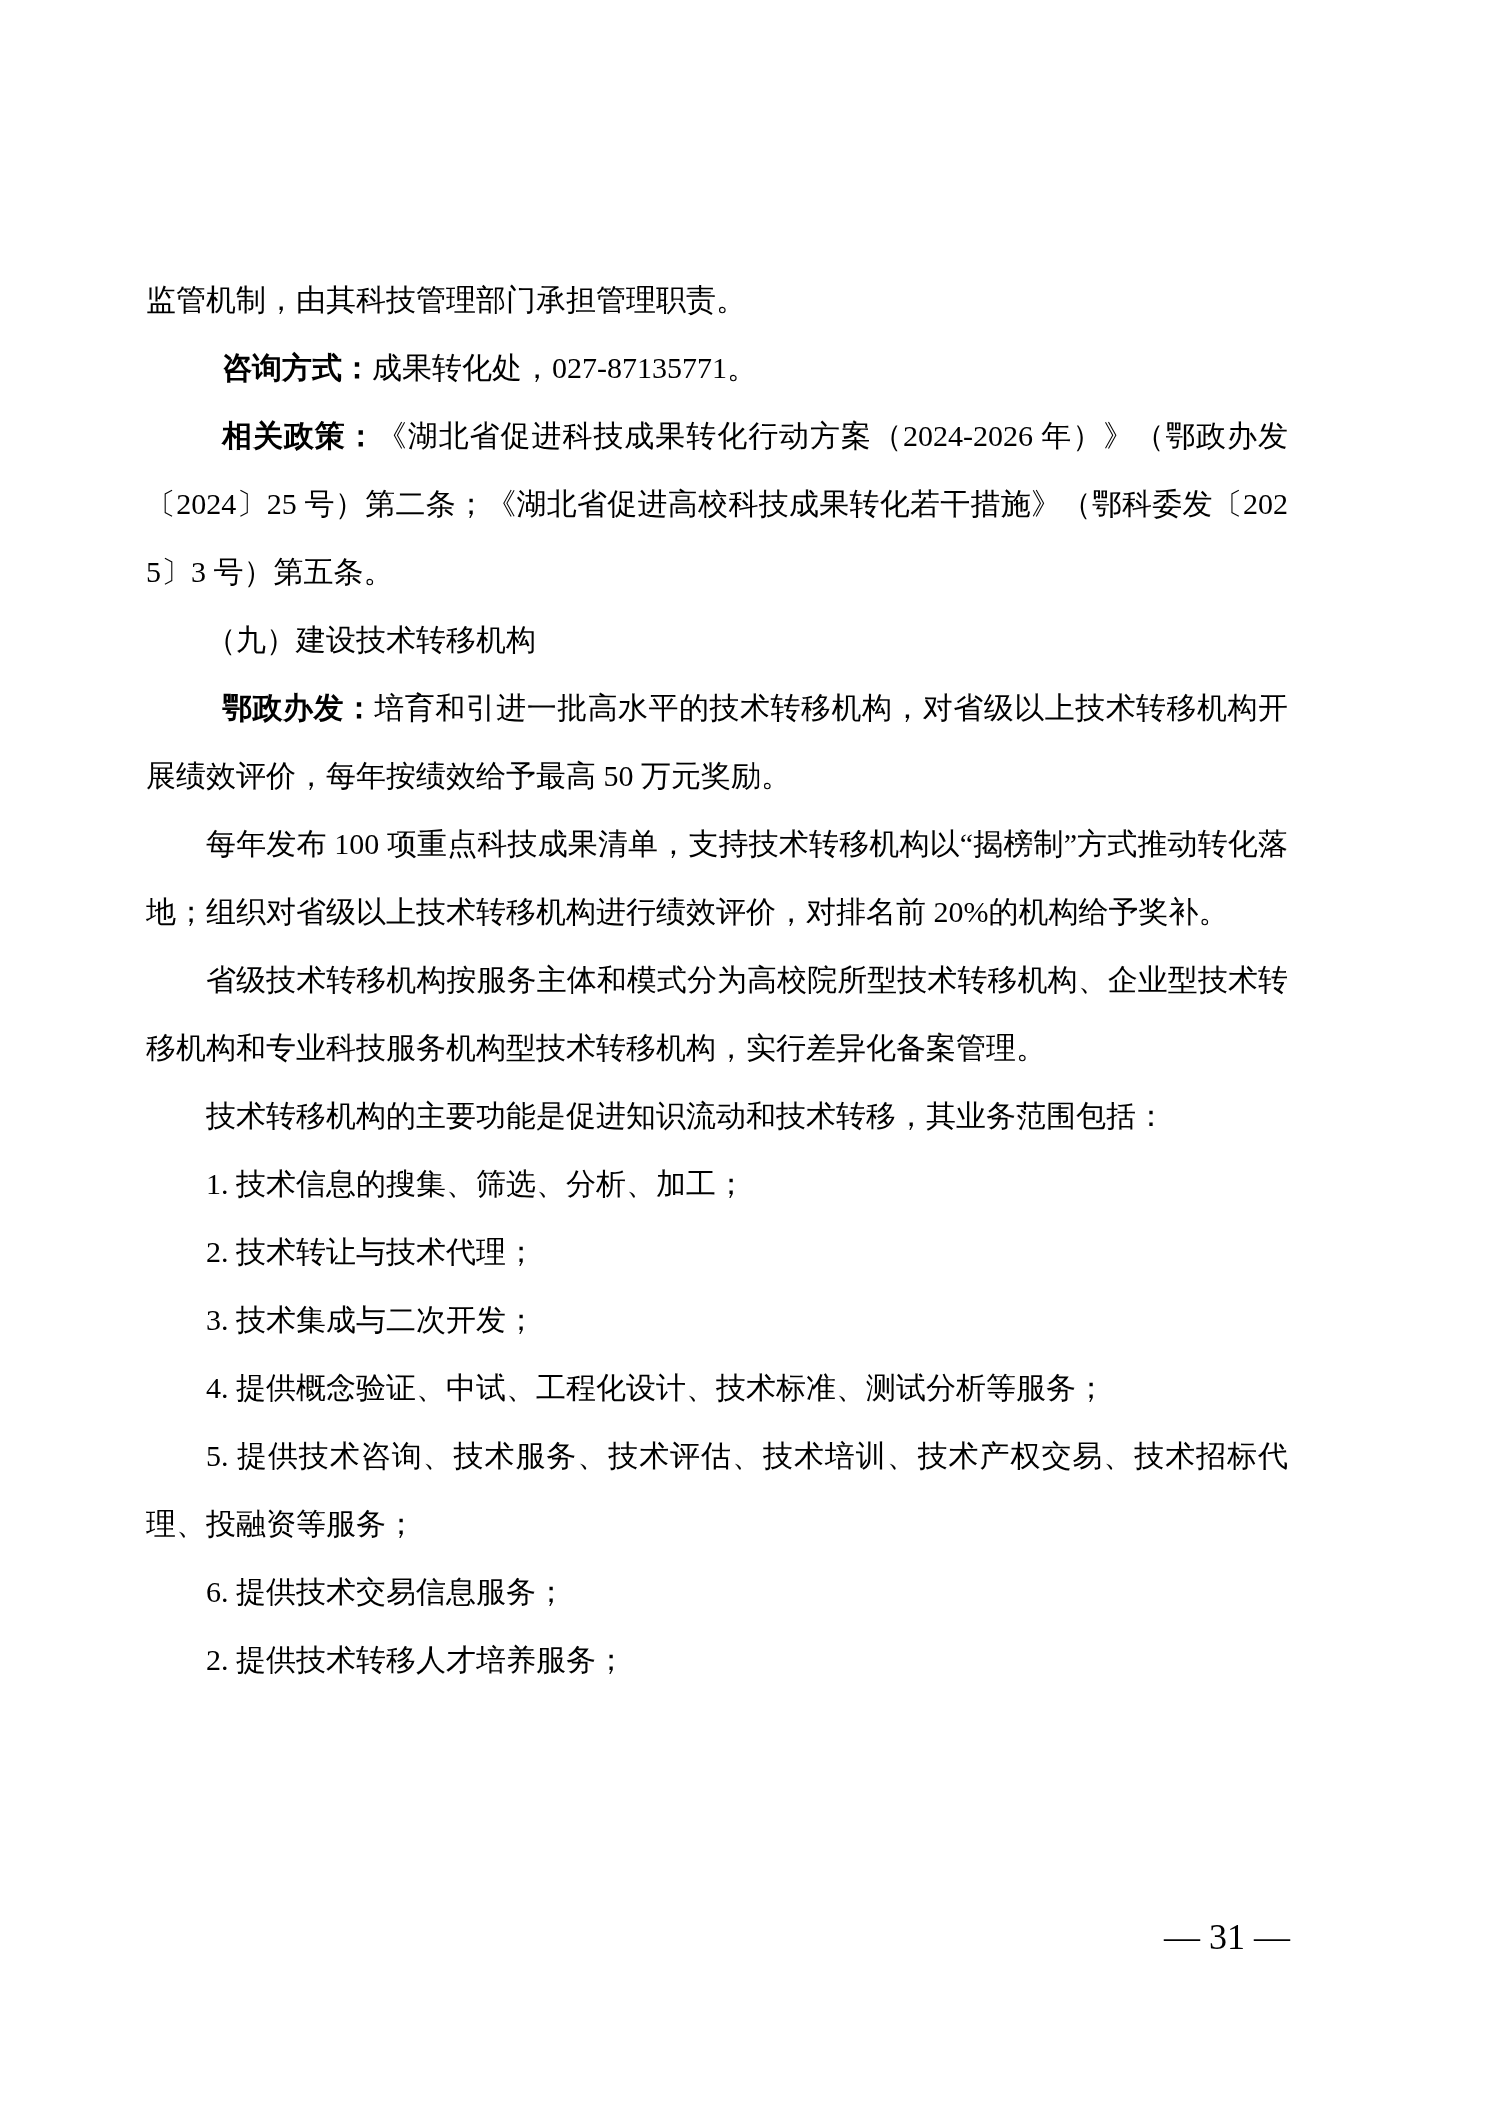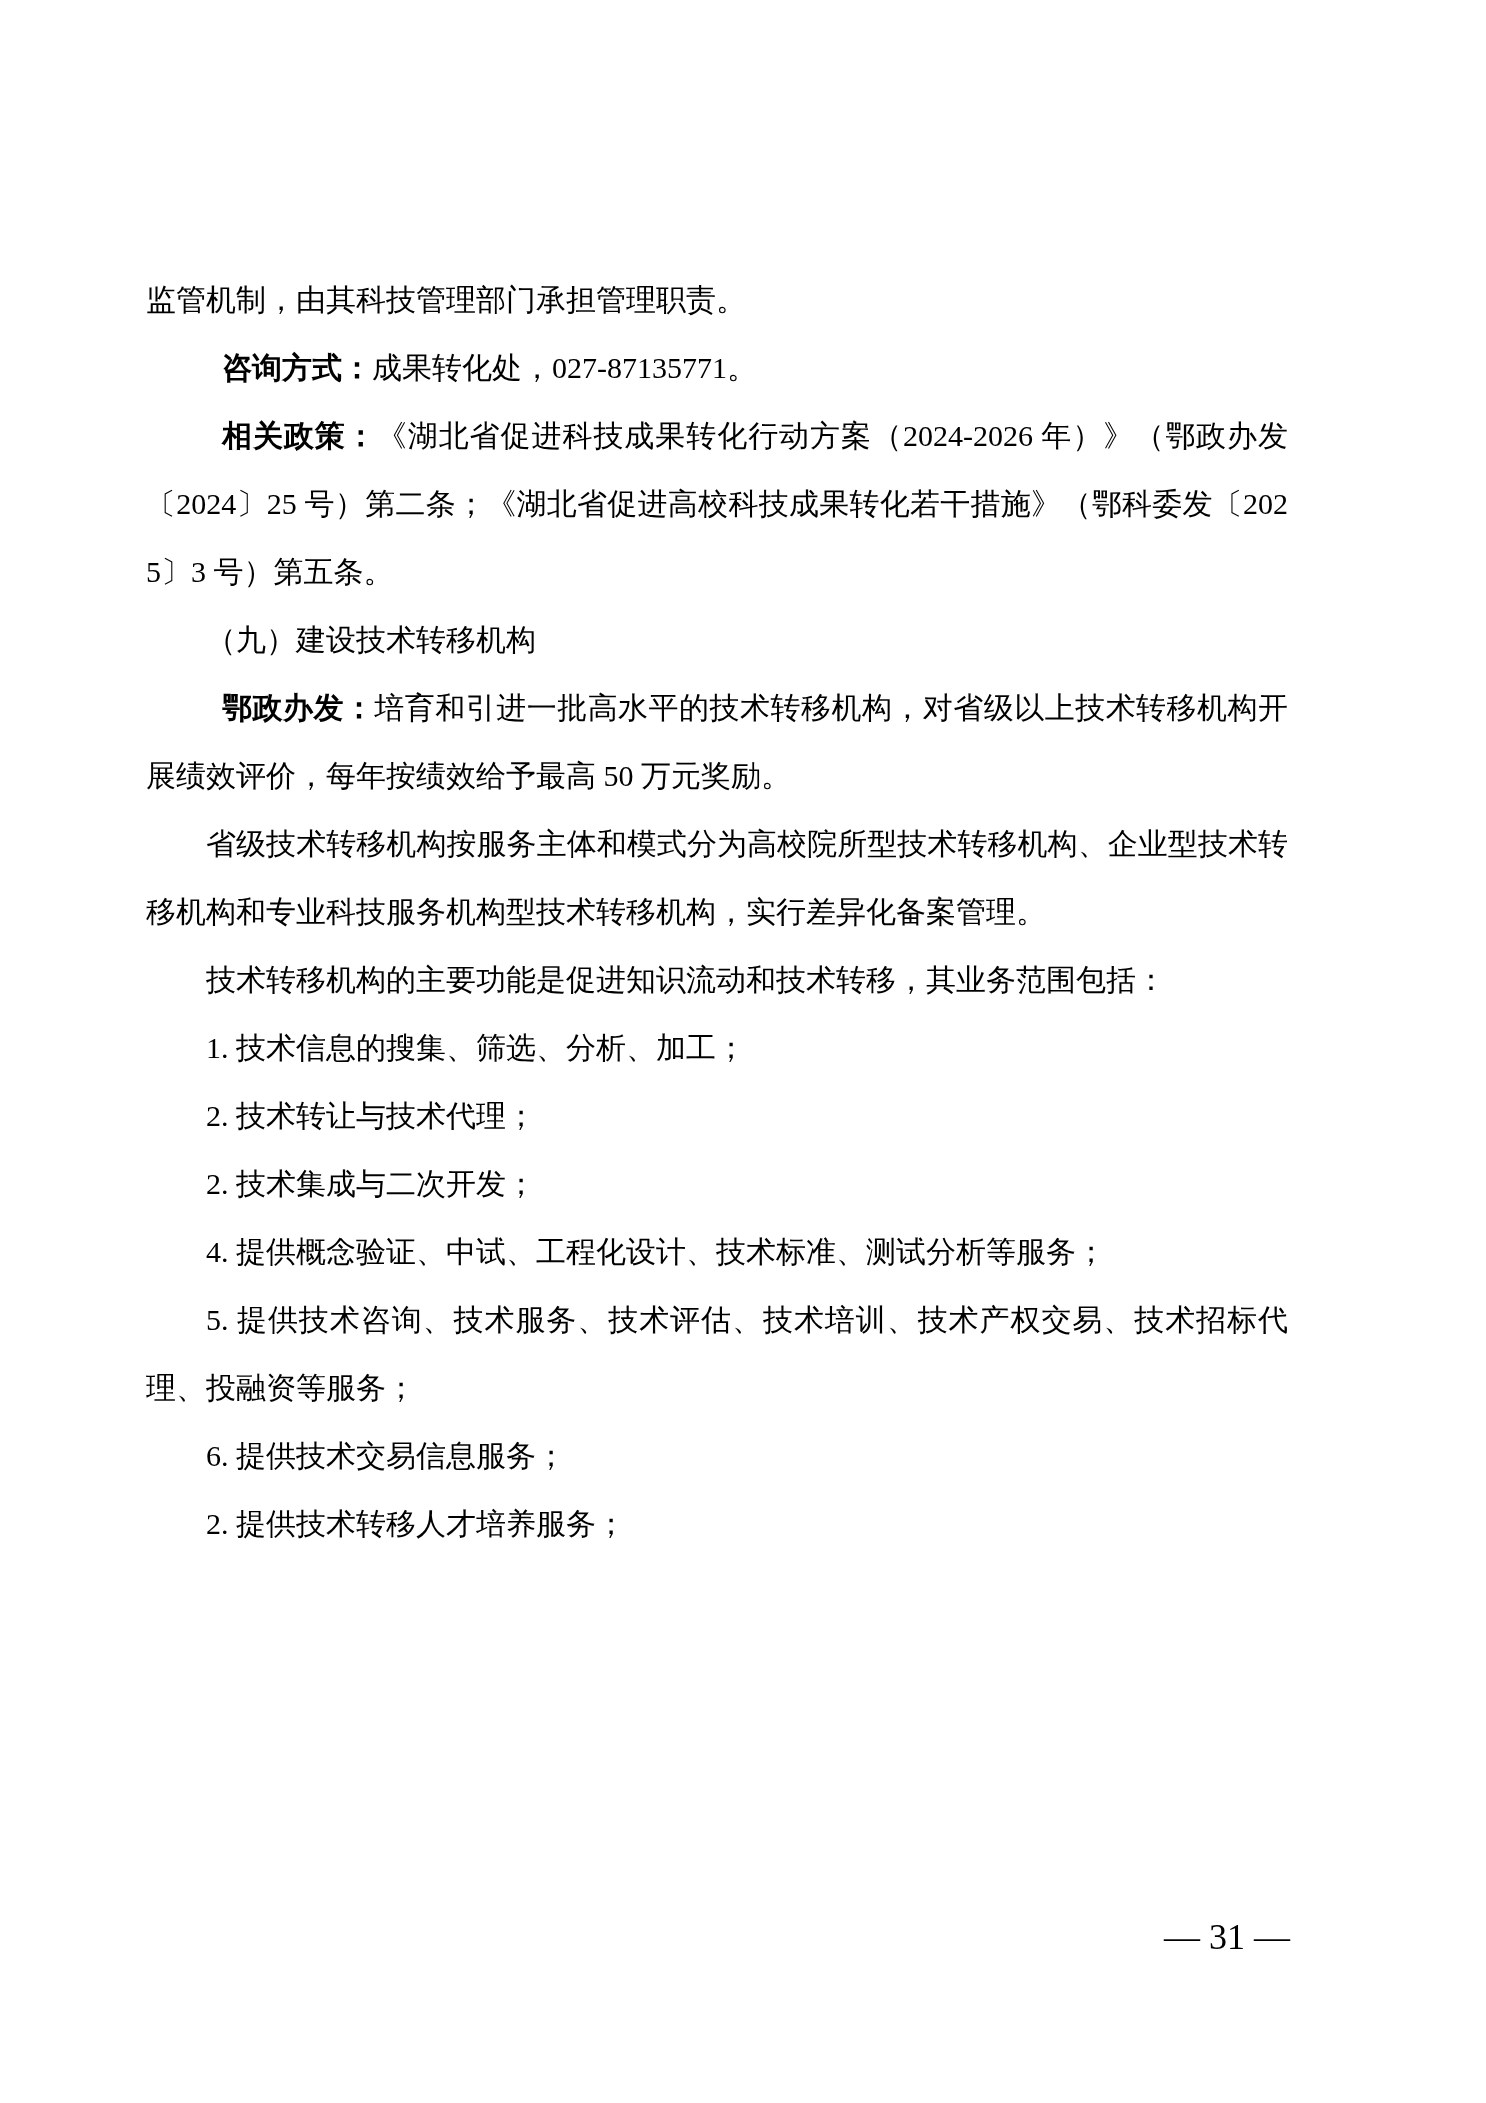--- a/index.html
+++ b/index.html
@@ -57,24 +57,25 @@
 </head>
 <body>
 
 <div class="page">
   <div class="doc-body" id="doc-body">
       <p class="para"><span>监管机制，由其科技管理部门承担管理职责。</span></p>
       <p class="para indent"><b>咨询方式：</b><span>成果转化处，027-87135771。</span></p>
       <p class="para indent"><b>相关政策：</b><span>《湖北省促进科技成果转化行动方案（2024-2026 年）》（鄂政办发〔2024〕25 号）第二条；《湖北省促进高校科技成果转化若干措施》（鄂科委发〔2025〕3 号）第五条。</span></p>
       <p class="para heading indent"><span>（九）建设技术转移机构</span></p>
       <p class="para indent"><b>鄂政办发：</b><span>培育和引进一批高水平的技术转移机构，对省级以上技术转移机构开展绩效评价，每年按绩效给予最高 50 万元奖励。</span></p>
+      <p class="para indent"><span>每年发布 100 项重点科技成果清单，支持技术转移机构以“揭榜制”方式推动转化落地；组织对省级以上技术转移机构进行绩效评价，对排名前 20%的机构给予奖补。</span></p>
       <p class="para indent"><span>省级技术转移机构按服务主体和模式分为高校院所型技术转移机构、企业型技术转移机构和专业科技服务机构型技术转移机构，实行差异化备案管理。</span></p>
       <p class="para indent"><span>技术转移机构的主要功能是促进知识流动和技术转移，其业务范围包括：</span></p>
       <p class="para indent"><span>1. 技术信息的搜集、筛选、分析、加工；</span></p>
       <p class="para indent"><span>2. 技术转让与技术代理；</span></p>
-      <p class="para indent"><span>2. 技术集成与二次开发；</span></p>
+      <p class="para indent"><span>3. 技术集成与二次开发；</span></p>
       <p class="para indent"><span>4. 提供概念验证、中试、工程化设计、技术标准、测试分析等服务；</span></p>
       <p class="para indent"><span>5. 提供技术咨询、技术服务、技术评估、技术培训、技术产权交易、技术招标代理、投融资等服务；</span></p>
       <p class="para indent"><span>6. 提供技术交易信息服务；</span></p>
       <p class="para indent"><span>2. 提供技术转移人才培养服务；</span></p>
     </div>
   <div class="footer-page-number">— 31 —</div>
 </div>
 
 </body></html>

